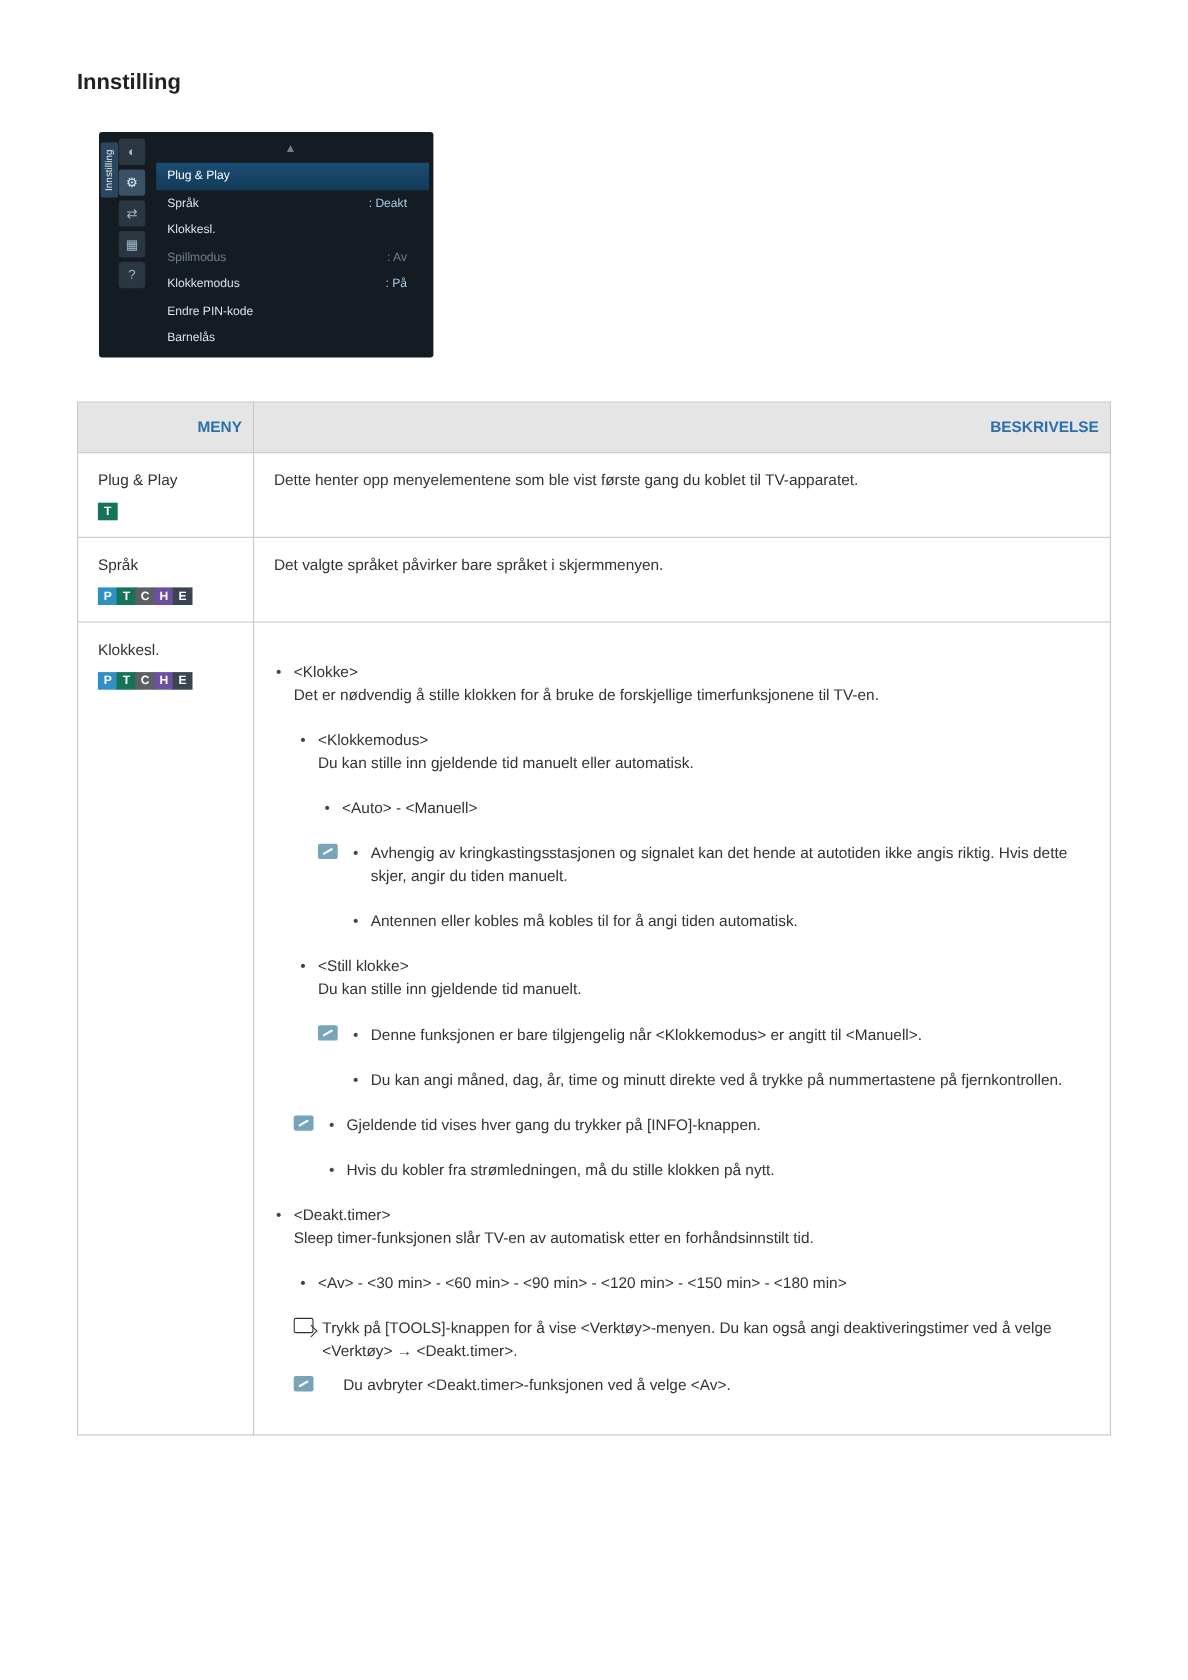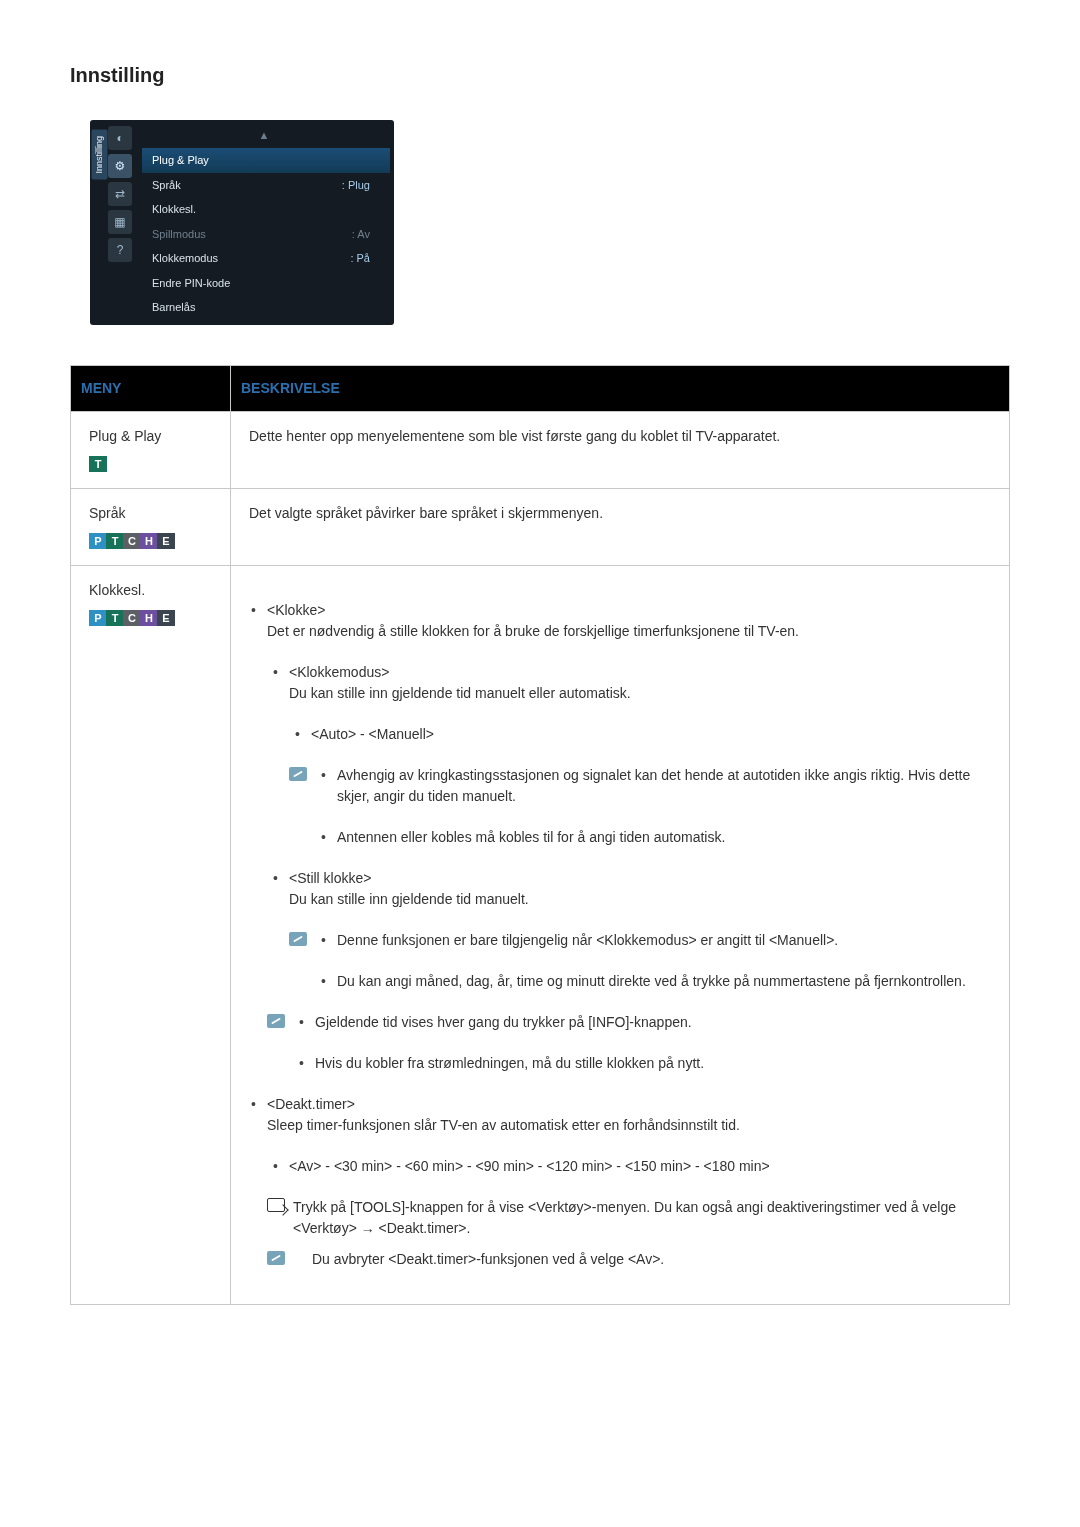--- a/index.html
+++ b/index.html
@@ -85,24 +85,24 @@
   .osd-val { color:#a6cde9; }
   .osd-row.dim .osd-val { color:#6f808d; }
 
   
   table.desc {
     width: 100%;
     border-collapse: collapse;
     border: 1px solid #c8c8c8;
   }
   table.desc th {
-    background: #000000;
+    background: #e5e5e5;
     color: #2b6fae;
     font-weight: bold;
-    text-align: left;
+    text-align: right;
     padding: 12px 10px;
     border: 1px solid #c8c8c8;
     font-size: 14px;
   }
   table.desc td {
     border: 1px solid #c8c8c8;
     padding: 14px 18px;
     vertical-align: top;
     font-size: 14px;
     color:#333333;
@@ -186,21 +186,21 @@
     <div class="osd-icon">?</div>
   </div>
   <div class="osd-topdots">▲</div>
   <div class="osd-list" id="osd-list">
       <div class="osd-row hl">
         <span>Plug &amp; Play</span>
         <span class="osd-val"></span>
       </div>
       <div class="osd-row ">
         <span>Språk</span>
-        <span class="osd-val">: Plug</span>
+        <span class="osd-val">: Deakt</span>
       </div>
       <div class="osd-row ">
         <span>Klokkesl.</span>
         <span class="osd-val"></span>
       </div>
       <div class="osd-row dim">
         <span>Spillmodus</span>
         <span class="osd-val">: Av</span>
       </div>
       <div class="osd-row ">

